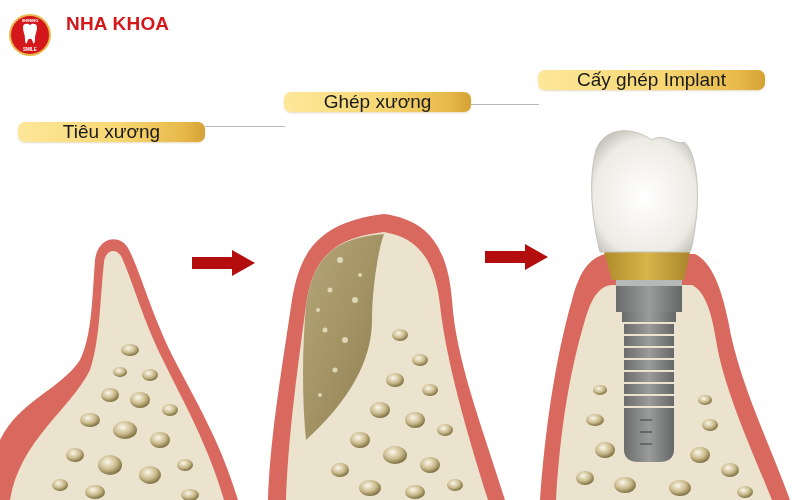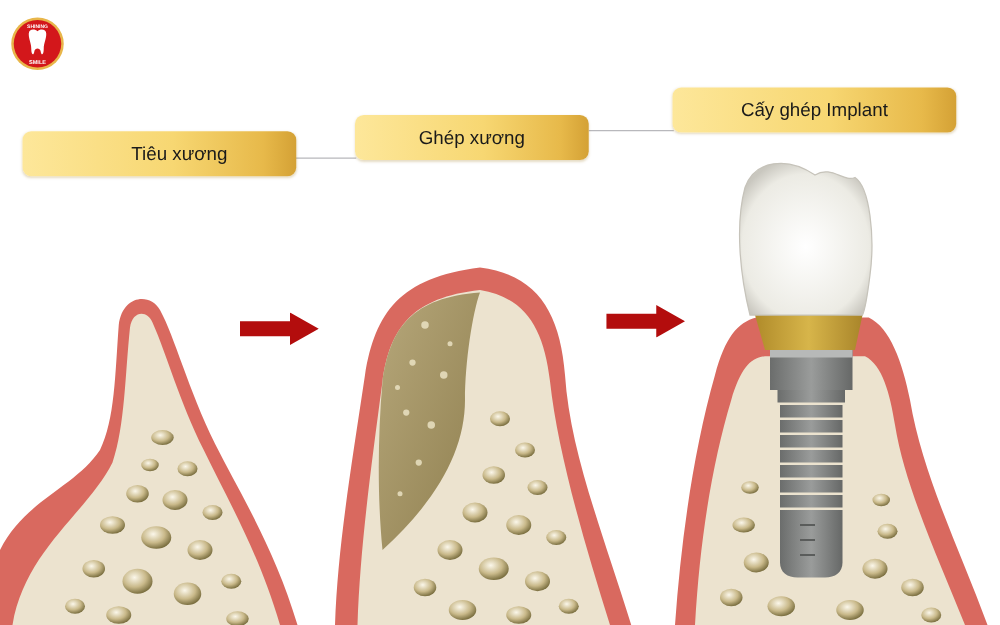--- a/index.html
+++ b/index.html
@@ -2,45 +2,46 @@
 <html><head>
 <meta charset="utf-8">
 <style>
   html, body { margin:0; padding:0; }
   body { width:800px; height:500px; background:#ffffff; position:relative; overflow:hidden; font-family:"Liberation Sans", sans-serif; }
   .logo { position:absolute; left:8px; top:13px; width:44px; height:44px; }
   .brand { position:absolute; left:66px; top:13px; color:#d3171b; font-weight:bold; font-size:19px; line-height:21px; letter-spacing:0.2px; }
   .brand div { white-space:nowrap; }
   .connector { position:absolute; height:1px; background:#b8b8bc; }
   .label {
-    position:absolute; height:36px; border-radius:7px;
+    position:absolute; height:20px; border-radius:7px;
     background:linear-gradient(90deg,#fde79a 0%,#f7d772 55%,#e7b94a 88%,#d4a135 100%);
     box-shadow:0 1px 2px rgba(150,110,20,0.25);
-    color:#1a1a1a; font-size:15px; display:flex; align-items:center; justify-content:center; white-space:nowrap;
+    color:#1a1a1a; font-size:19px; display:flex; align-items:center; justify-content:center; white-space:nowrap;
   }
   .arrow { position:absolute; }
   .illus { position:absolute; left:0; top:0; }
 </style>
 </head>
 <body>
 
 <svg class="logo" viewBox="0 0 44 44">
   <circle cx="22" cy="22" r="21" fill="#e8b64a"></circle>
   <circle cx="22" cy="22" r="19" fill="#d3171b"></circle>
   <path d="M15 14 C15 10,20 10,22 12 C24 10,29 10,29 14 C29 19,27 21,27 26 C27 31,25 32,24.5 28 C24 25,20 25,19.5 28 C19 32,17 31,17 26 C17 21,15 19,15 14 Z" fill="#ffffff"></path>
   <text x="22" y="9" font-size="4" text-anchor="middle" fill="#ffffff" font-family="Liberation Sans, sans-serif" font-weight="bold">SHINING</text>
   <text x="22" y="38" font-size="4.5" text-anchor="middle" fill="#ffffff" font-family="Liberation Sans, sans-serif" font-weight="bold">SMILE</text>
 </svg>
 <div class="brand">
+  <div>NHA KHOA</div>
 </div>
 
 <div class="connector" style="left:205px; top:126px; width:80px;"></div>
 <div class="connector" style="left:471px; top:104px; width:68px;"></div>
 
-<div class="label" style="left:18px; top:105px; width:187px;padding-left:32px;">
+<div class="label" style="left:18px; top:122px; width:187px;">
   <span>Tiêu xương</span>
 </div>
 <div class="label" style="left:284px; top:92px; width:187px;">
   <span>Ghép xương</span>
 </div>
 <div class="label" style="left:538px; top:70px; width:227px;">
   <span>Cấy ghép Implant</span>
 </div>
 
 <svg class="arrow" style="left:192px; top:250px;" width="64" height="26" viewBox="0 0 64 26">

